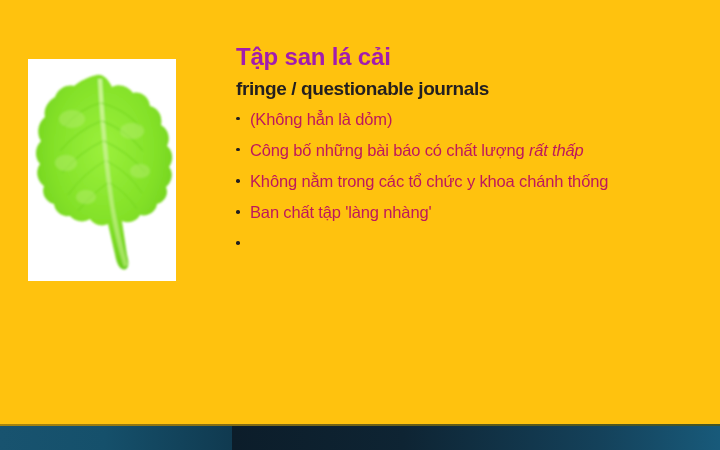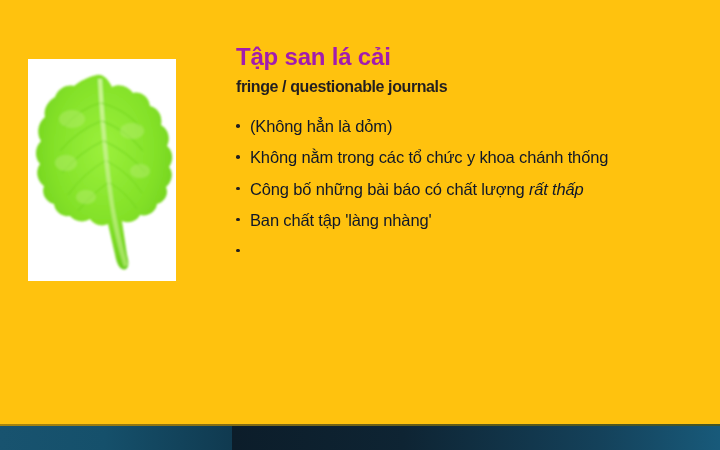--- a/index.html
+++ b/index.html
@@ -57,36 +57,36 @@
     color: #a21caf;
     font-size: 24px;
     font-weight: bold;
     line-height: 1.1;
     letter-spacing: -0.2px;
     margin: 0 0 8px 0;
     white-space: nowrap;
   }
   .title-en {
     color: #231F20;
-    font-size: 16px;
+    font-size: 19px;
     font-weight: bold;
     line-height: 1.12;
     letter-spacing: -0.4px;
-    margin: 0 0 20px 0;
+    margin: 0 0 9px 0;
     white-space: nowrap;
   }
 
   ul.bullets {
     list-style: none;
     margin: 0;
     padding: 0;
   }
   ul.bullets > li {
     position: relative;
-    color: #0f172a;
+    color: #be185d;
     font-size: 16.5px;
     font-weight: normal;
     line-height: 1.22;
     padding-left: 14px;
     margin-bottom: 11px;
     white-space: nowrap;
     letter-spacing: -0.15px;
   }
   ul.bullets > li .dot {
     position: absolute;
@@ -214,24 +214,24 @@
   <div class="content">
 
     <div class="title-vi">Tập san lá cải</div>
     <div class="title-en">fringe / questionable journals</div>
 
     <ul class="bullets">
       <li>
         <span class="dot"></span><span>(Không hẳn là dỏm)</span>
       </li>
       <li>
+        <span class="dot"></span><span>Công bố những bài báo có chất lượng </span><span class="it">rất thấp</span><span></span>
+      </li>
+      <li>
         <span class="dot"></span><span>Không nằm trong các tổ chức y khoa chánh thống</span>
-      </li>
-      <li>
-        <span class="dot"></span><span>Công bố những bài báo có chất lượng </span><span class="it">rất thấp</span><span></span>
       </li>
       <li>
         <span class="dot"></span><span>Ban chất tập 'làng nhàng'</span>
       </li>
       <li>
         <span class="dot"></span>
       </li>
     </ul>
   </div>
 

